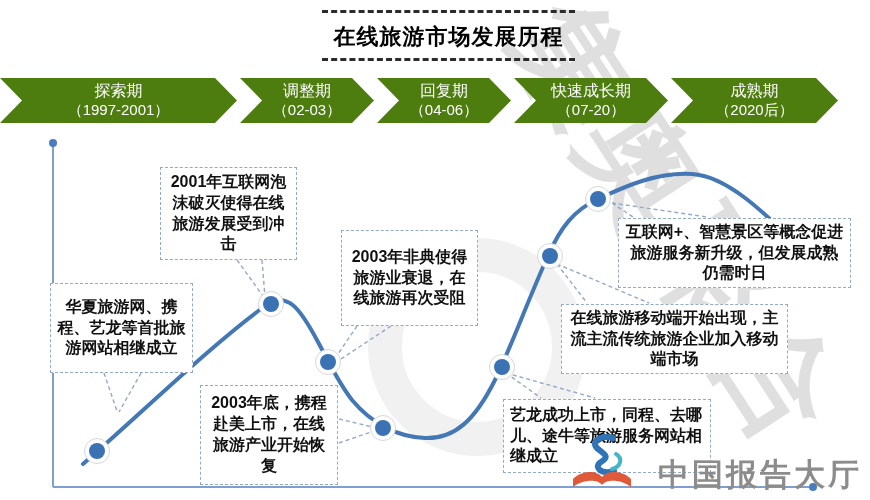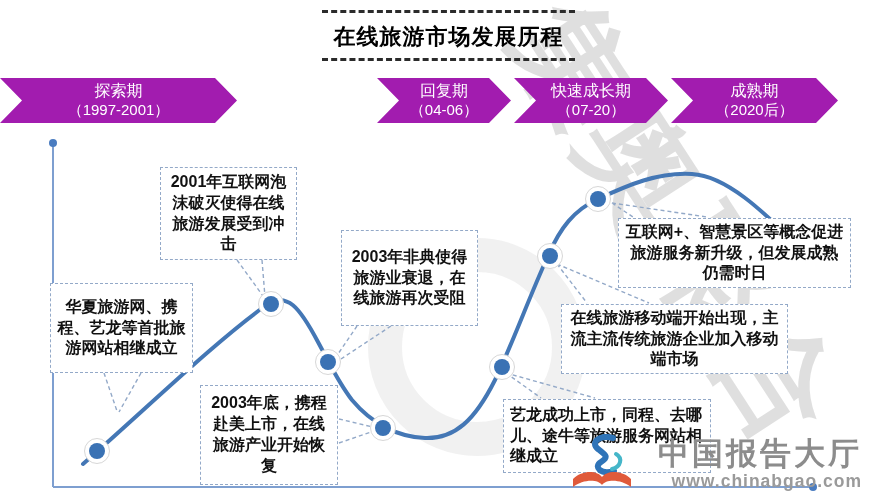--- a/index.html
+++ b/index.html
@@ -14,21 +14,21 @@
     border:34px solid rgba(185,185,185,0.20);z-index:1;}
 
   
   .title-line{position:absolute;left:322px;width:253px;border-top:3px dashed #2b2b2b;z-index:4;}
   .title-line.top{top:10px;}
   .title-line.bottom{top:58px;}
   #main-title{position:absolute;left:262px;top:22px;width:373px;text-align:center;
     font-size:22px;font-weight:bold;color:#000000;letter-spacing:1px;z-index:4;}
 
   
-  .seg{position:absolute;top:78px;height:45px;background:#a21caf;color:#fff;
+  .seg{position:absolute;top:78px;height:45px;background:#4d7c0f;color:#fff;
     display:flex;flex-direction:column;align-items:center;justify-content:center;
     line-height:1.25;z-index:3;
     clip-path:polygon(0 0,calc(100% - 22px) 0,100% 50%,calc(100% - 22px) 100%,0 100%,22px 50%);}
   .seg .nm{font-size:16px;}
   .seg .yr{font-size:15px;}
 
   
   #chart-svg{position:absolute;left:0;top:0;z-index:2;}
 
   
@@ -59,20 +59,24 @@
   <div class="wm-text">集奥聚合</div>
   <div class="wm-ring"></div>
 
   <div class="title-line top"></div>
   <div id="main-title">在线旅游市场发展历程</div>
   <div class="title-line bottom"></div>
 
   <div class="seg" style="left:0;width:237px">
     <span class="nm">探索期</span>
     <span class="yr">（1997-2001）</span>
+  </div>
+  <div class="seg" style="left:240px;width:134px">
+    <span class="nm">调整期</span>
+    <span class="yr">（02-03）</span>
   </div>
   <div class="seg" style="left:377px;width:134px">
     <span class="nm">回复期</span>
     <span class="yr">（04-06）</span>
   </div>
   <div class="seg" style="left:514px;width:154px">
     <span class="nm">快速成长期</span>
     <span class="yr">（07-20）</span>
   </div>
   <div class="seg" style="left:671px;width:167px">
@@ -149,17 +153,16 @@
   <div class="callout c6">在线旅游移动端开始出现，主流主流传统旅游企业加入移动端市场</div>
 
   <div id="footer-logo">
     <svg id="logo-mark" viewBox="0 0 62 58">
       <path d="M42 4 C28 0 19 9 27 15 C35 21 38 23 30 28 C22 33 30 41 43 37" fill="none" stroke="#2F74B8" stroke-width="6" stroke-linecap="round"></path>
       <path d="M45 20 C52 24 50 33 41 35" fill="none" stroke="#45B6C9" stroke-width="4" stroke-linecap="round"></path>
       <path d="M2 45 C12 35 27 37 31 43 C35 37 50 35 60 45 L60 53 C50 45 35 45 31 51 C27 45 12 45 2 53 Z" fill="#E05A3A"></path>
     </svg>
     <div id="footer-text">
       <span id="brand-name">中国报告大厅</span>
-      <span id="brand-url">www.chinabgao.com</span>
     </div>
   </div>
 
 </div>
 
 </body></html>

